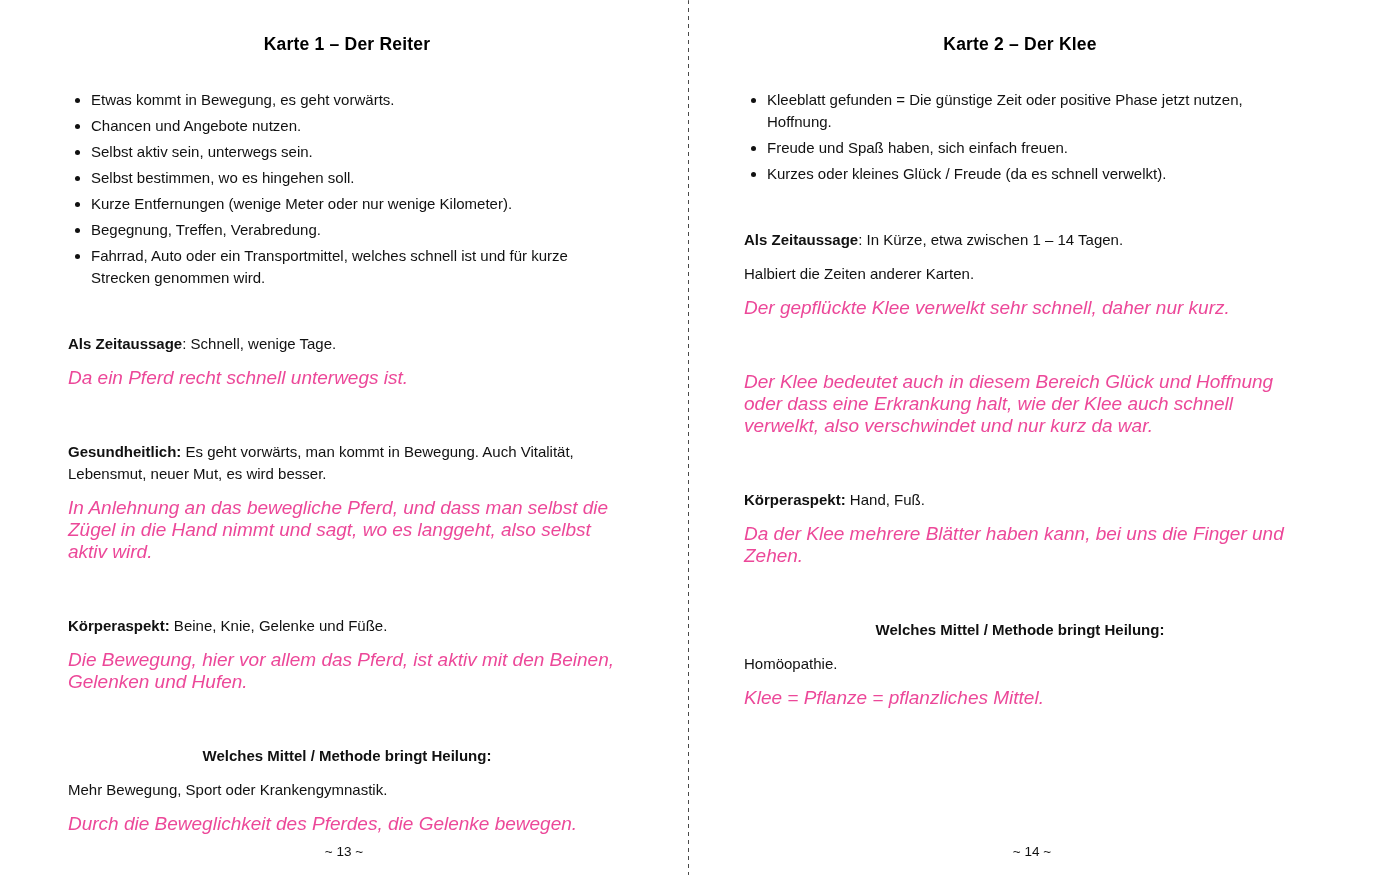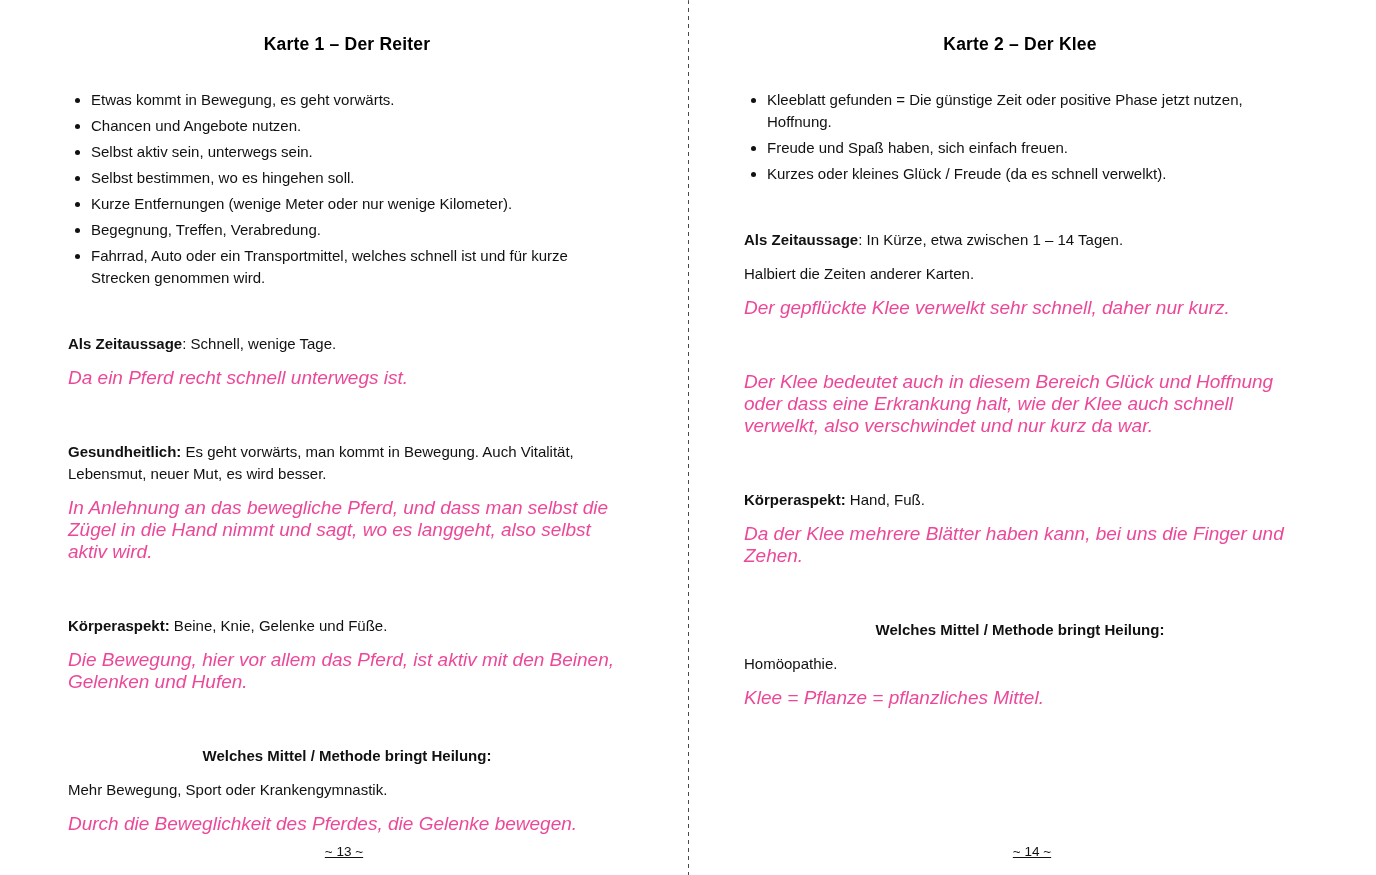--- a/index.html
+++ b/index.html
@@ -66,21 +66,20 @@
   }
   .spacer { height: 40px; }
   .page-number {
     position: absolute;
     bottom: 16px;
     left: 0;
     width: 100%;
     text-align: center;
     font-size: 13.5px;
     color: #111111;
-    text-decoration: underline;
   }
 </style>
 </head>
 <body>
 
 <div class="doc">
 
   <div class="page left">
     <h1 class="page-title">Karte 1 – Der Reiter</h1>
     <div class="content">

